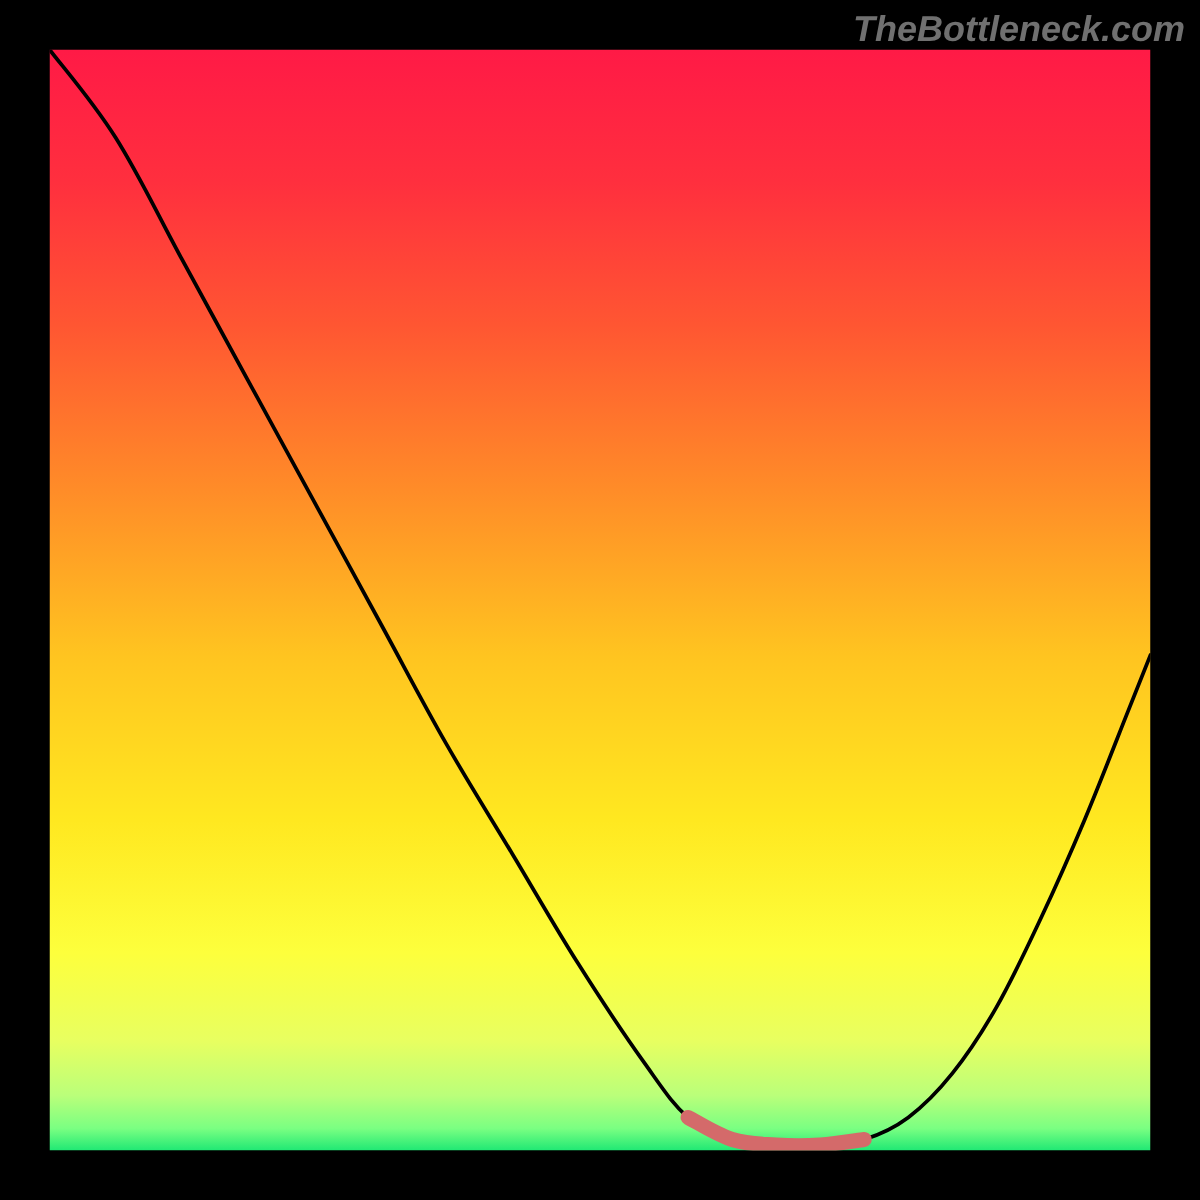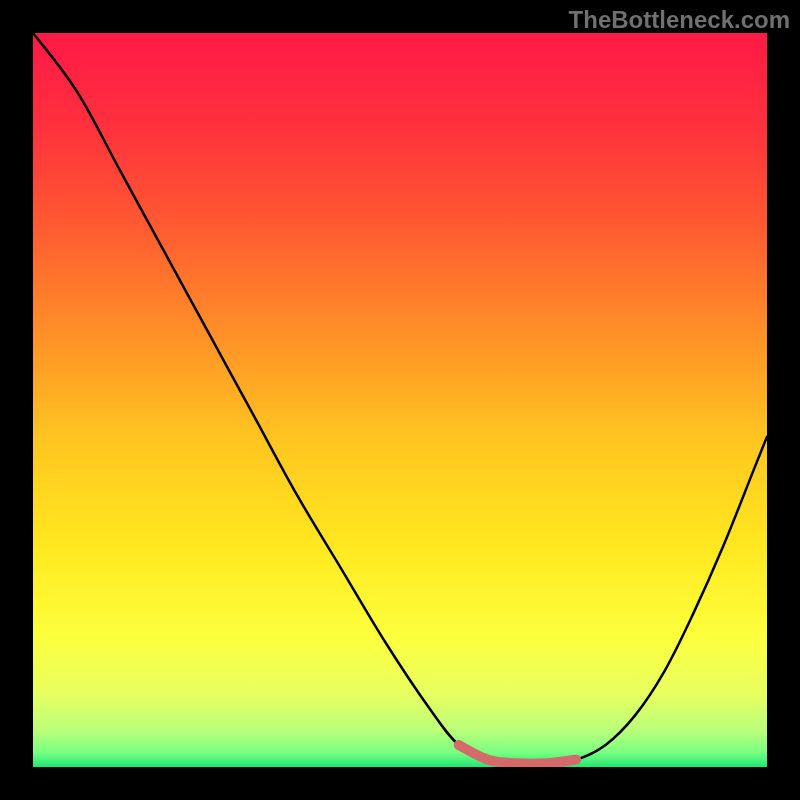--- a/index.html
+++ b/index.html
@@ -13,20 +13,21 @@
     font-family: Arial, Helvetica, sans-serif;
   }
   .watermark {
     position: absolute;
     top: 6px;
     right: 10px;
     color: #707070;
     font-size: 24px;
     font-weight: bold;
     z-index: 10;
+    font-style: italic;
   }
   .plot {
     position: absolute;
     left: 33px;
     top: 33px;
     width: 734px;
     height: 734px;
   }
 </style>
 </head>

